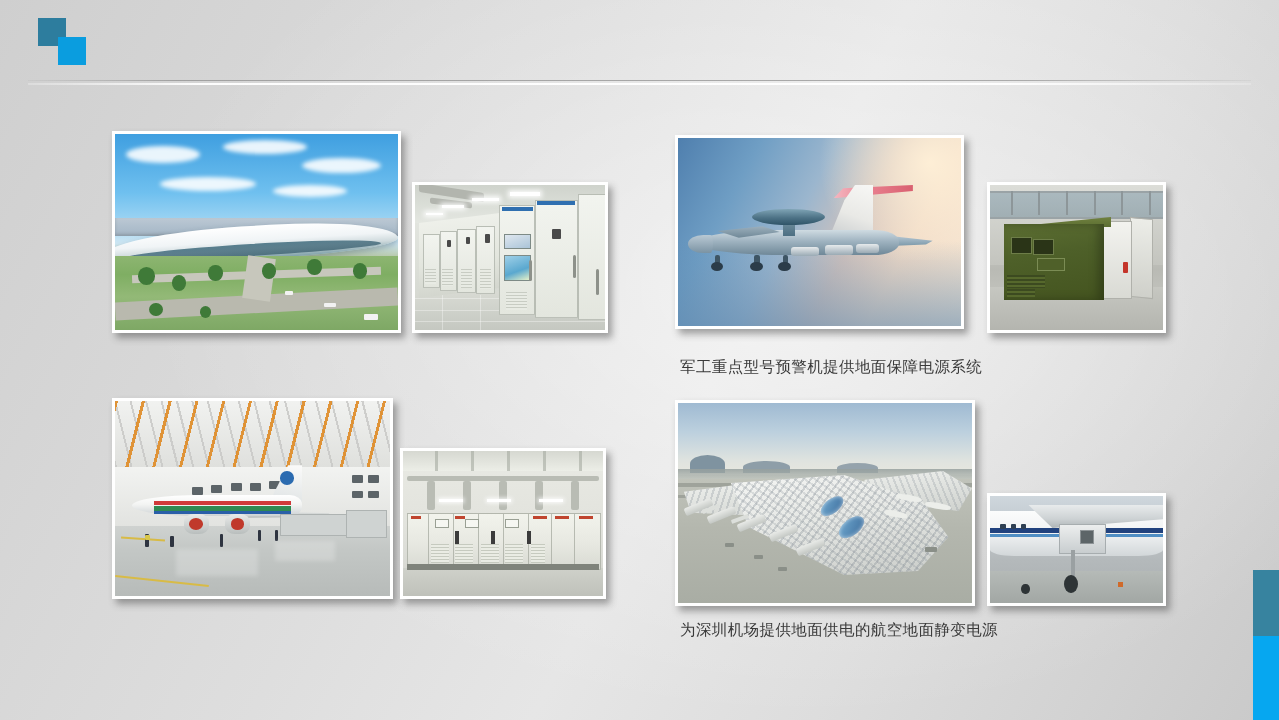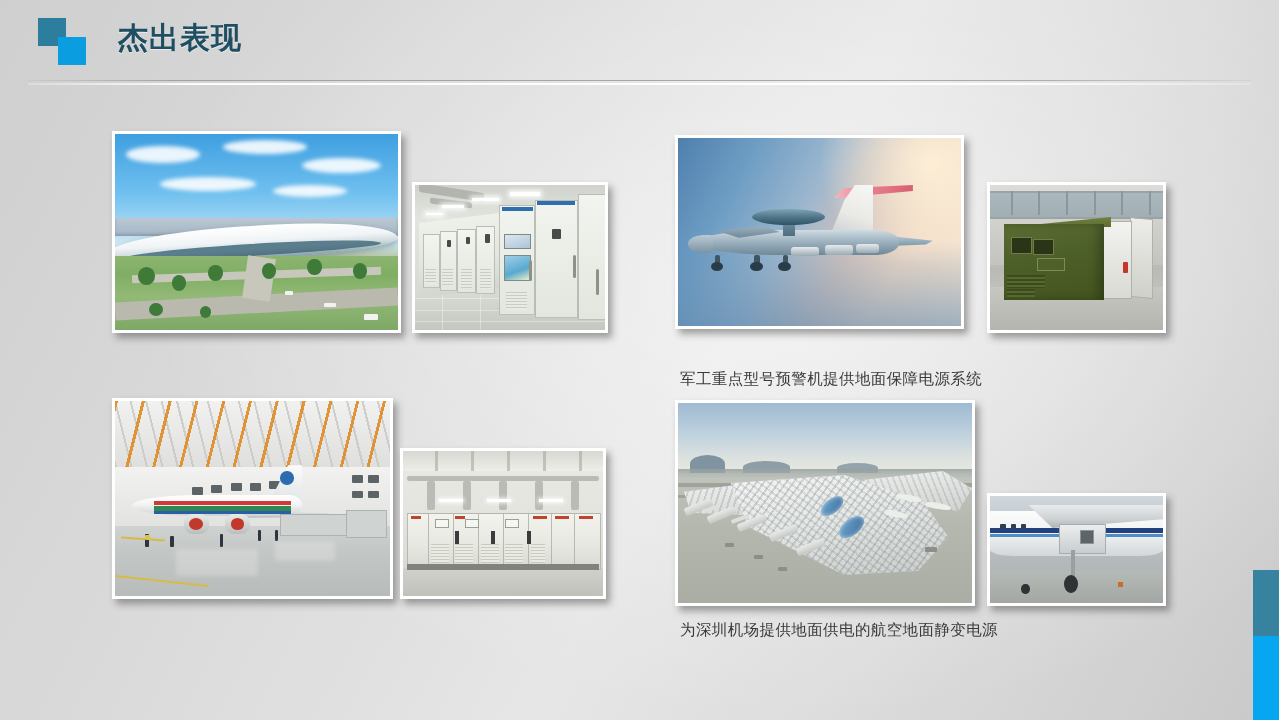--- a/index.html
+++ b/index.html
@@ -273,21 +273,20 @@
   .sc-und .strut{position:absolute;background:#9aa0a2;}
   .sc-und .cone{position:absolute;background:#d06a2a;}
 </style>
 </head>
 <body>
 
 <div id="slide">
 
   <div class="hdr-sq a"></div>
   <div class="hdr-sq b"></div>
-  <div class="hdr-title">杰出表现</div>
   <div class="hdr-rule"></div>
   <div class="hdr-rule-hi"></div>
 
   <div class="accent top"></div>
   <div class="accent bot"></div>
 
   <div class="ph" style="left:112px;top:131px;width:283px;height:196px;">
     <div class="art sc-conv">
       <div class="cloud" style="left:4%;top:6%;width:26%;height:9%;"></div>
       <div class="cloud" style="left:38%;top:3%;width:30%;height:7%;"></div>
@@ -400,21 +399,21 @@
       <div class="boxtop"></div>
       <div class="box"></div>
       <div class="panel" style="left:12%;top:36%;width:11%;height:10%;"></div>
       <div class="panel" style="left:25%;top:37%;width:11%;height:10%;"></div>
       <div class="panel" style="left:27%;top:50%;width:15%;height:8%;background:#4f6029;border-color:#7b8c54;"></div>
       <div class="louv" style="left:10%;top:62%;width:22%;height:9%;"></div>
       <div class="louv" style="left:10%;top:72%;width:16%;height:5%;"></div>
     </div>
   </div>
 
-  <div class="cap" style="left:680px;top:369px;">军工重点型号预警机提供地面保障电源系统</div>
+  <div class="cap" style="left:680px;top:357px;">军工重点型号预警机提供地面保障电源系统</div>
 
   <div class="ph" style="left:112px;top:398px;width:275px;height:195px;">
     <div class="art sc-hang">
       <div class="truss"></div>
       <div class="backwall"></div>
       <div class="win" style="left:28%;top:44%;width:4%;height:4%;"></div>
       <div class="win" style="left:35%;top:43%;width:4%;height:4%;"></div>
       <div class="win" style="left:42%;top:42%;width:4%;height:4%;"></div>
       <div class="win" style="left:49%;top:42%;width:4%;height:4%;"></div>
       <div class="win" style="left:56%;top:41%;width:4%;height:4%;"></div>

